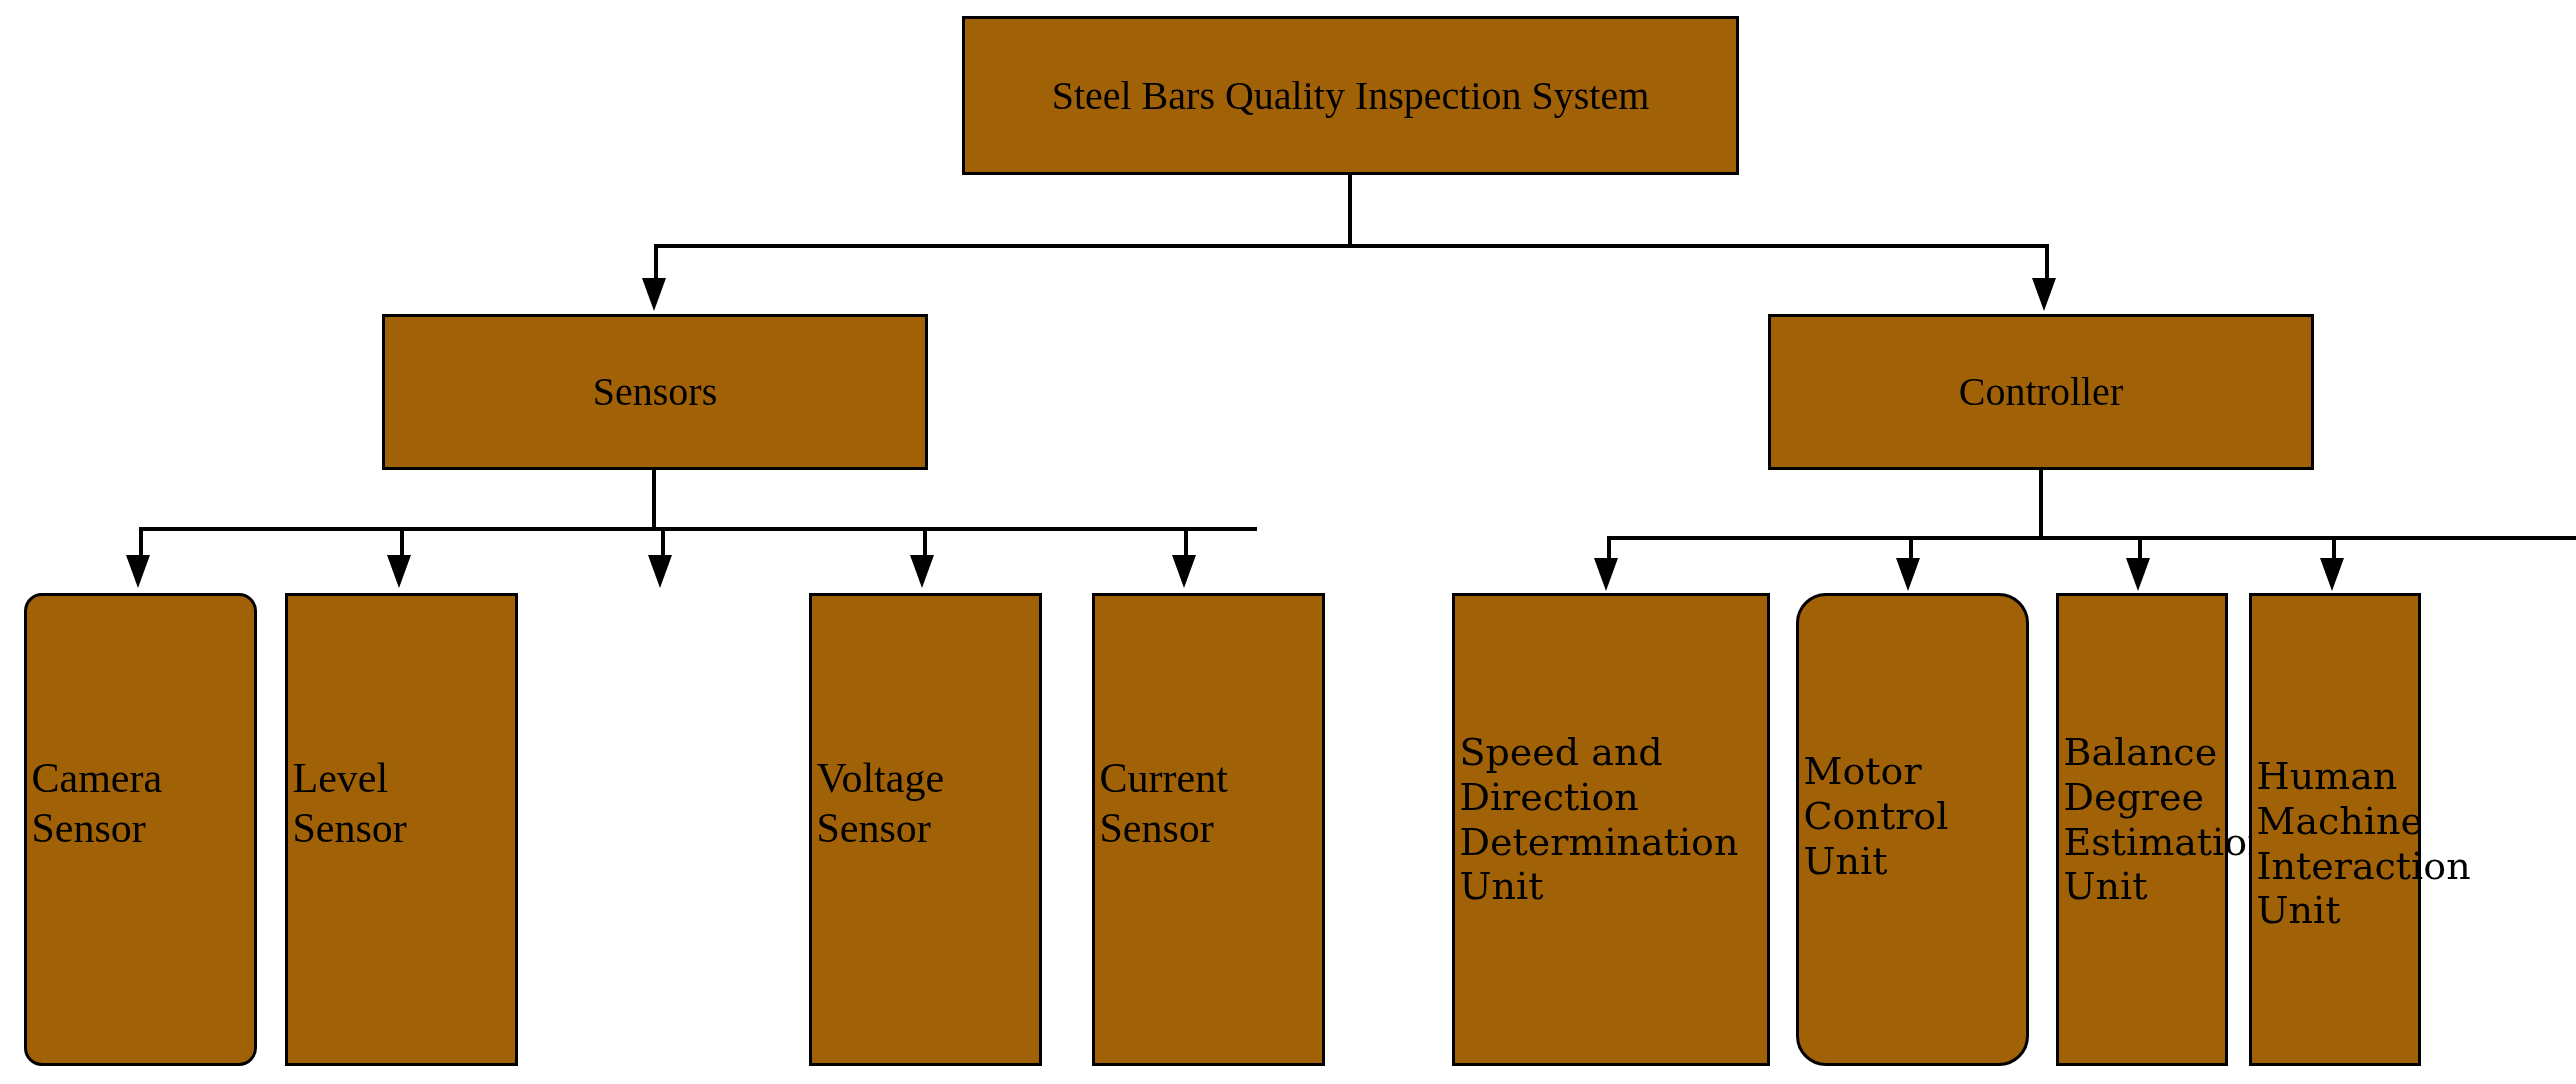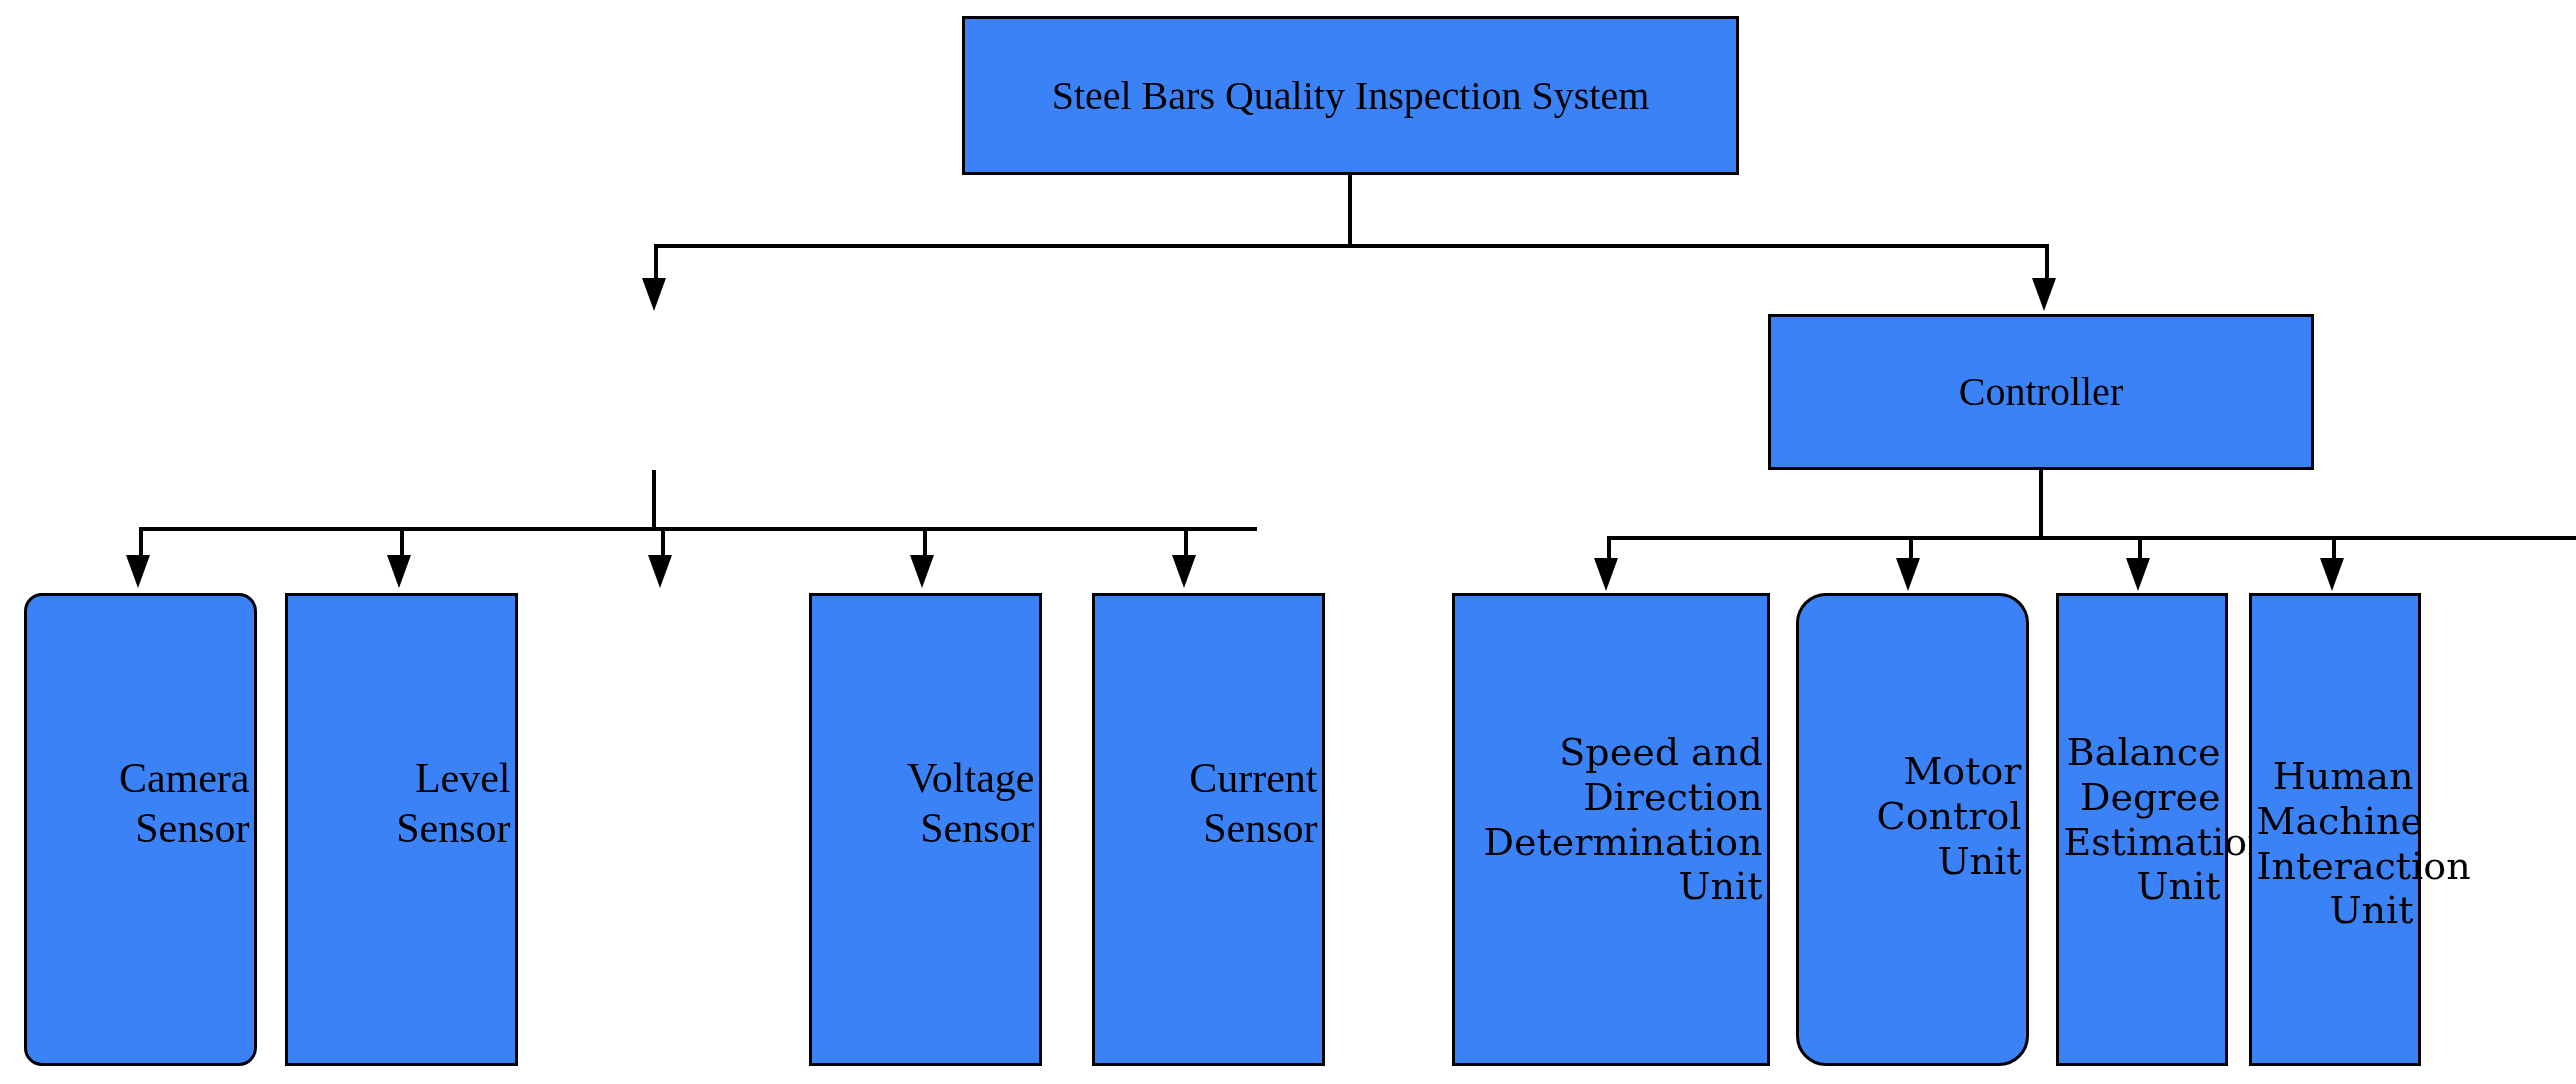--- a/index.html
+++ b/index.html
@@ -13,25 +13,25 @@
     width: 2576px;
     height: 1085px;
     background: #ffffff;
     overflow: hidden;
     font-family: "Liberation Serif", "DejaVu Serif", serif;
   }
   .node {
     position: absolute;
     box-sizing: border-box;
     border: 3.7px solid #000000;
-    background: #3b82f6;
+    background: #a16207;
     display: flex;
     align-items: center;
     justify-content: center;
-    text-align: right;
+    text-align: left;
     color: #000000;
     line-height: 1.18;
     padding: 0 4.5px;
   }
   
   #node-root {
     left: 962px;
     top: 16.4px;
     width: 777px;
     height: 159px;
@@ -134,20 +134,23 @@
   <div class="arrow" style="left:1896px; top:558px;"></div>
   <div class="vline" style="left:2138px; top:536px; height:22.4px;"></div>
   <div class="arrow" style="left:2126px; top:558px;"></div>
   <div class="vline" style="left:2332px; top:536px; height:22.4px;"></div>
   <div class="arrow" style="left:2320px; top:558px;"></div>
 
   <div class="node" id="node-root">
     <span class="lbl">Steel Bars Quality Inspection System</span>
   </div>
 
+  <div class="node" id="node-sensors">
+    <span class="lbl">Sensors</span>
+  </div>
 
   <div class="node" id="node-controller">
     <span class="lbl">Controller</span>
   </div>
 
   <div class="node leaf leaf-sensor" id="leaf-camera">
     <span class="lbl">Camera<br>Sensor</span>
   </div>
 
   <div class="node leaf leaf-sensor" id="leaf-level">

